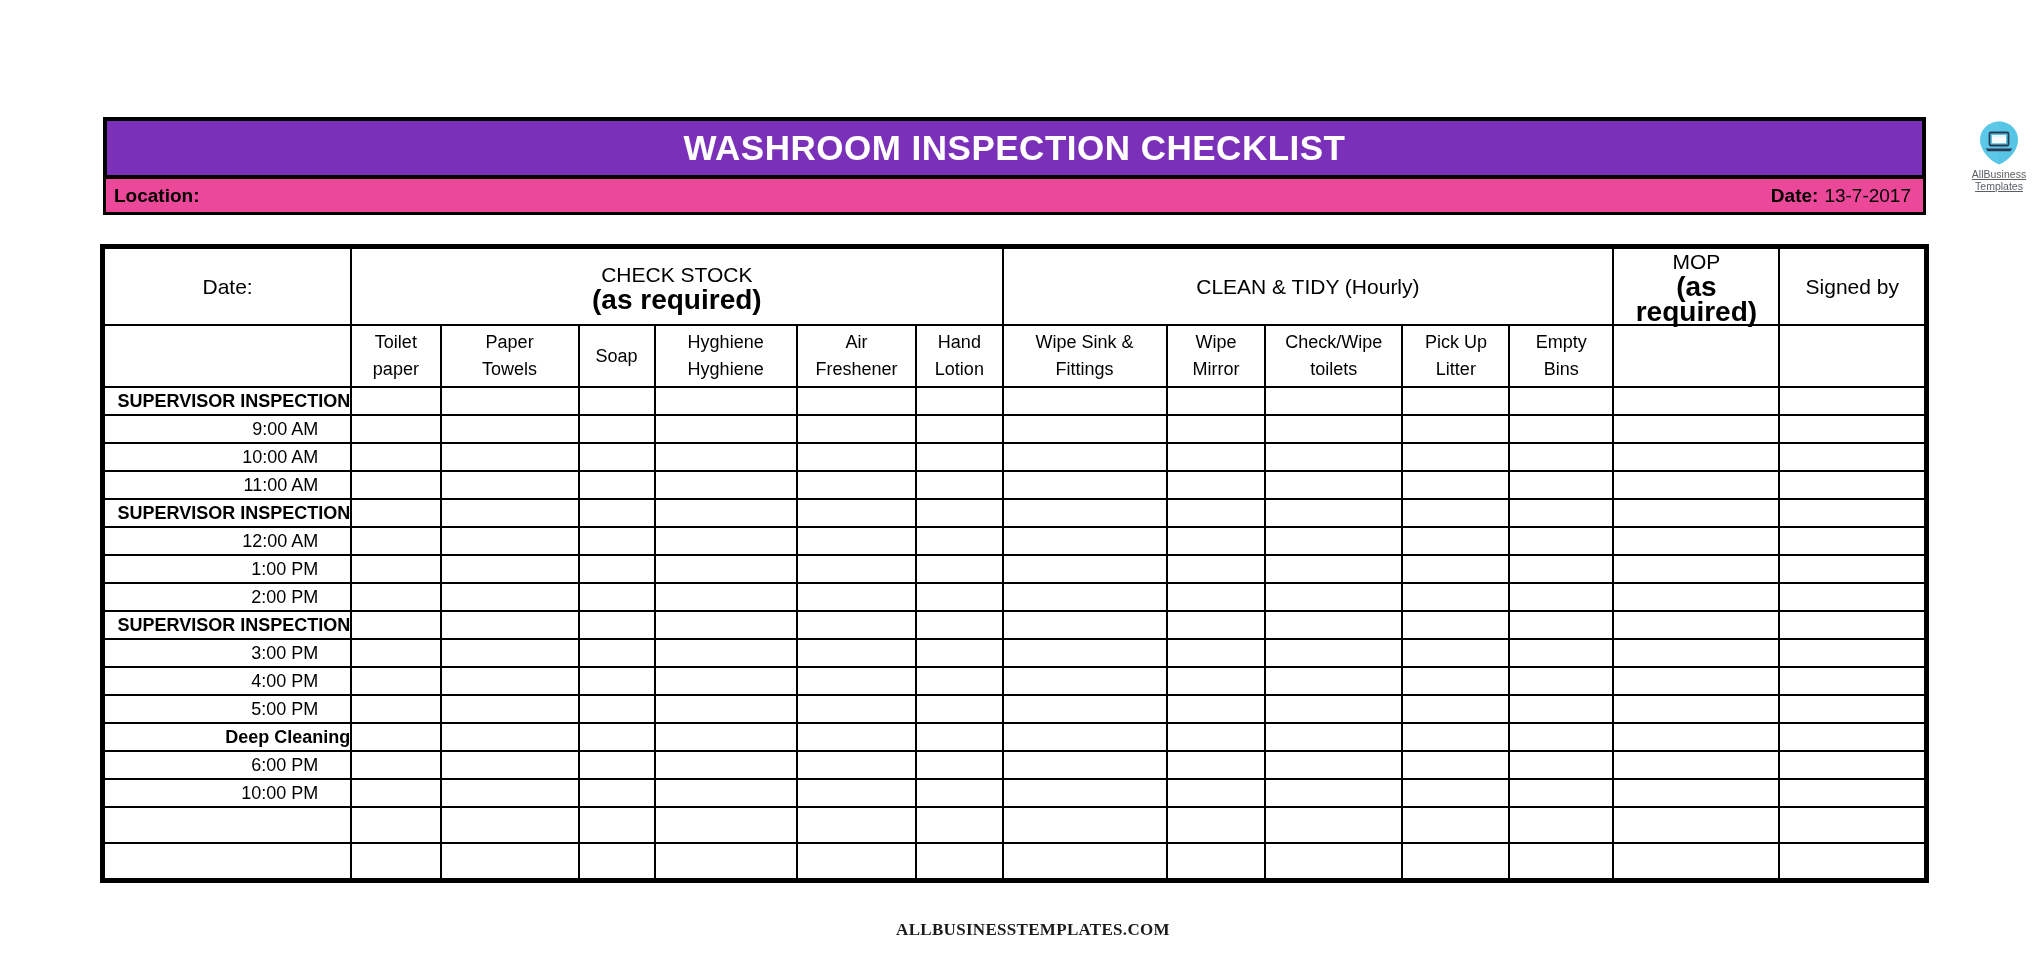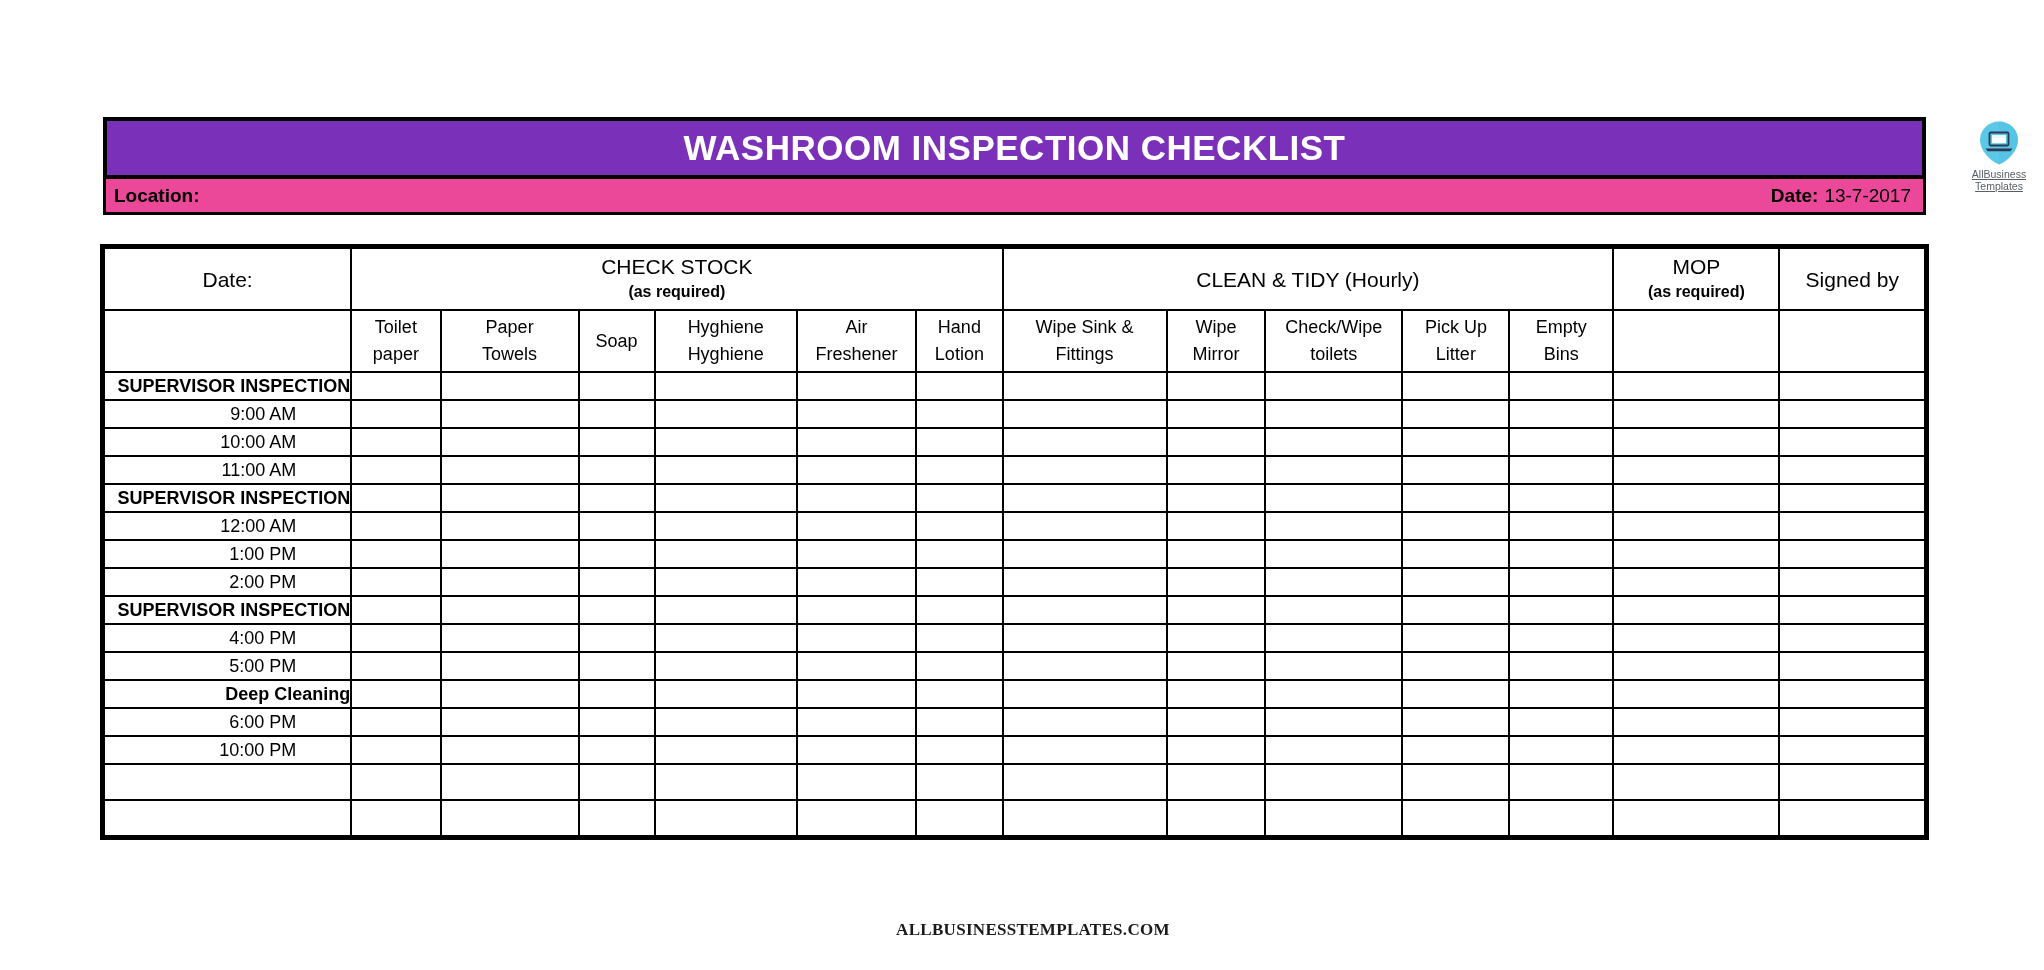--- a/index.html
+++ b/index.html
@@ -129,40 +129,40 @@
   .hdr-top td {
     height: 62px;
     text-align: center;
     vertical-align: middle;
     font-size: 21px;
     font-weight: bold;
     line-height: 25px;
   }
   .hdr-top td .sub {
     display: block;
-    font-size: 16px;
+    font-size: 28px;
     font-weight: bold;
   }
   .hdr-sub td {
     height: 62px;
     text-align: center;
     vertical-align: middle;
     font-size: 18px;
     line-height: 27px;
     padding: 0 3px;
   }
   .hdr-sub td span.l2 { display: block; }
 
   tr.data td {
     height: 28px;
     font-size: 18px;
   }
   tr.data td.rowlabel {
     text-align: right;
-    padding-right: 54px;
+    padding-right: 32px;
     white-space: nowrap;
   }
   tr.data.section td.rowlabel {
     padding-right: 0;
     font-weight: bold;
     font-size: 18px;
   }
   tr.data.tall td {
     height: 36px;
   }
@@ -444,20 +444,36 @@
             <td class="cell"></td>
             <td class="cell"></td>
             <td class="cell"></td>
             <td class="cell"></td>
             <td class="cell"></td>
             <td class="cell"></td>
             <td class="cell"></td>
             <td class="cell"></td>
           </tr>
           <tr class="data">
+            <td class="rowlabel">3:00 PM</td>
+            <td class="cell"></td>
+            <td class="cell"></td>
+            <td class="cell"></td>
+            <td class="cell"></td>
+            <td class="cell"></td>
+            <td class="cell"></td>
+            <td class="cell"></td>
+            <td class="cell"></td>
+            <td class="cell"></td>
+            <td class="cell"></td>
+            <td class="cell"></td>
+            <td class="cell"></td>
+            <td class="cell"></td>
+          </tr>
+          <tr class="data">
             <td class="rowlabel">4:00 PM</td>
             <td class="cell"></td>
             <td class="cell"></td>
             <td class="cell"></td>
             <td class="cell"></td>
             <td class="cell"></td>
             <td class="cell"></td>
             <td class="cell"></td>
             <td class="cell"></td>
             <td class="cell"></td>

